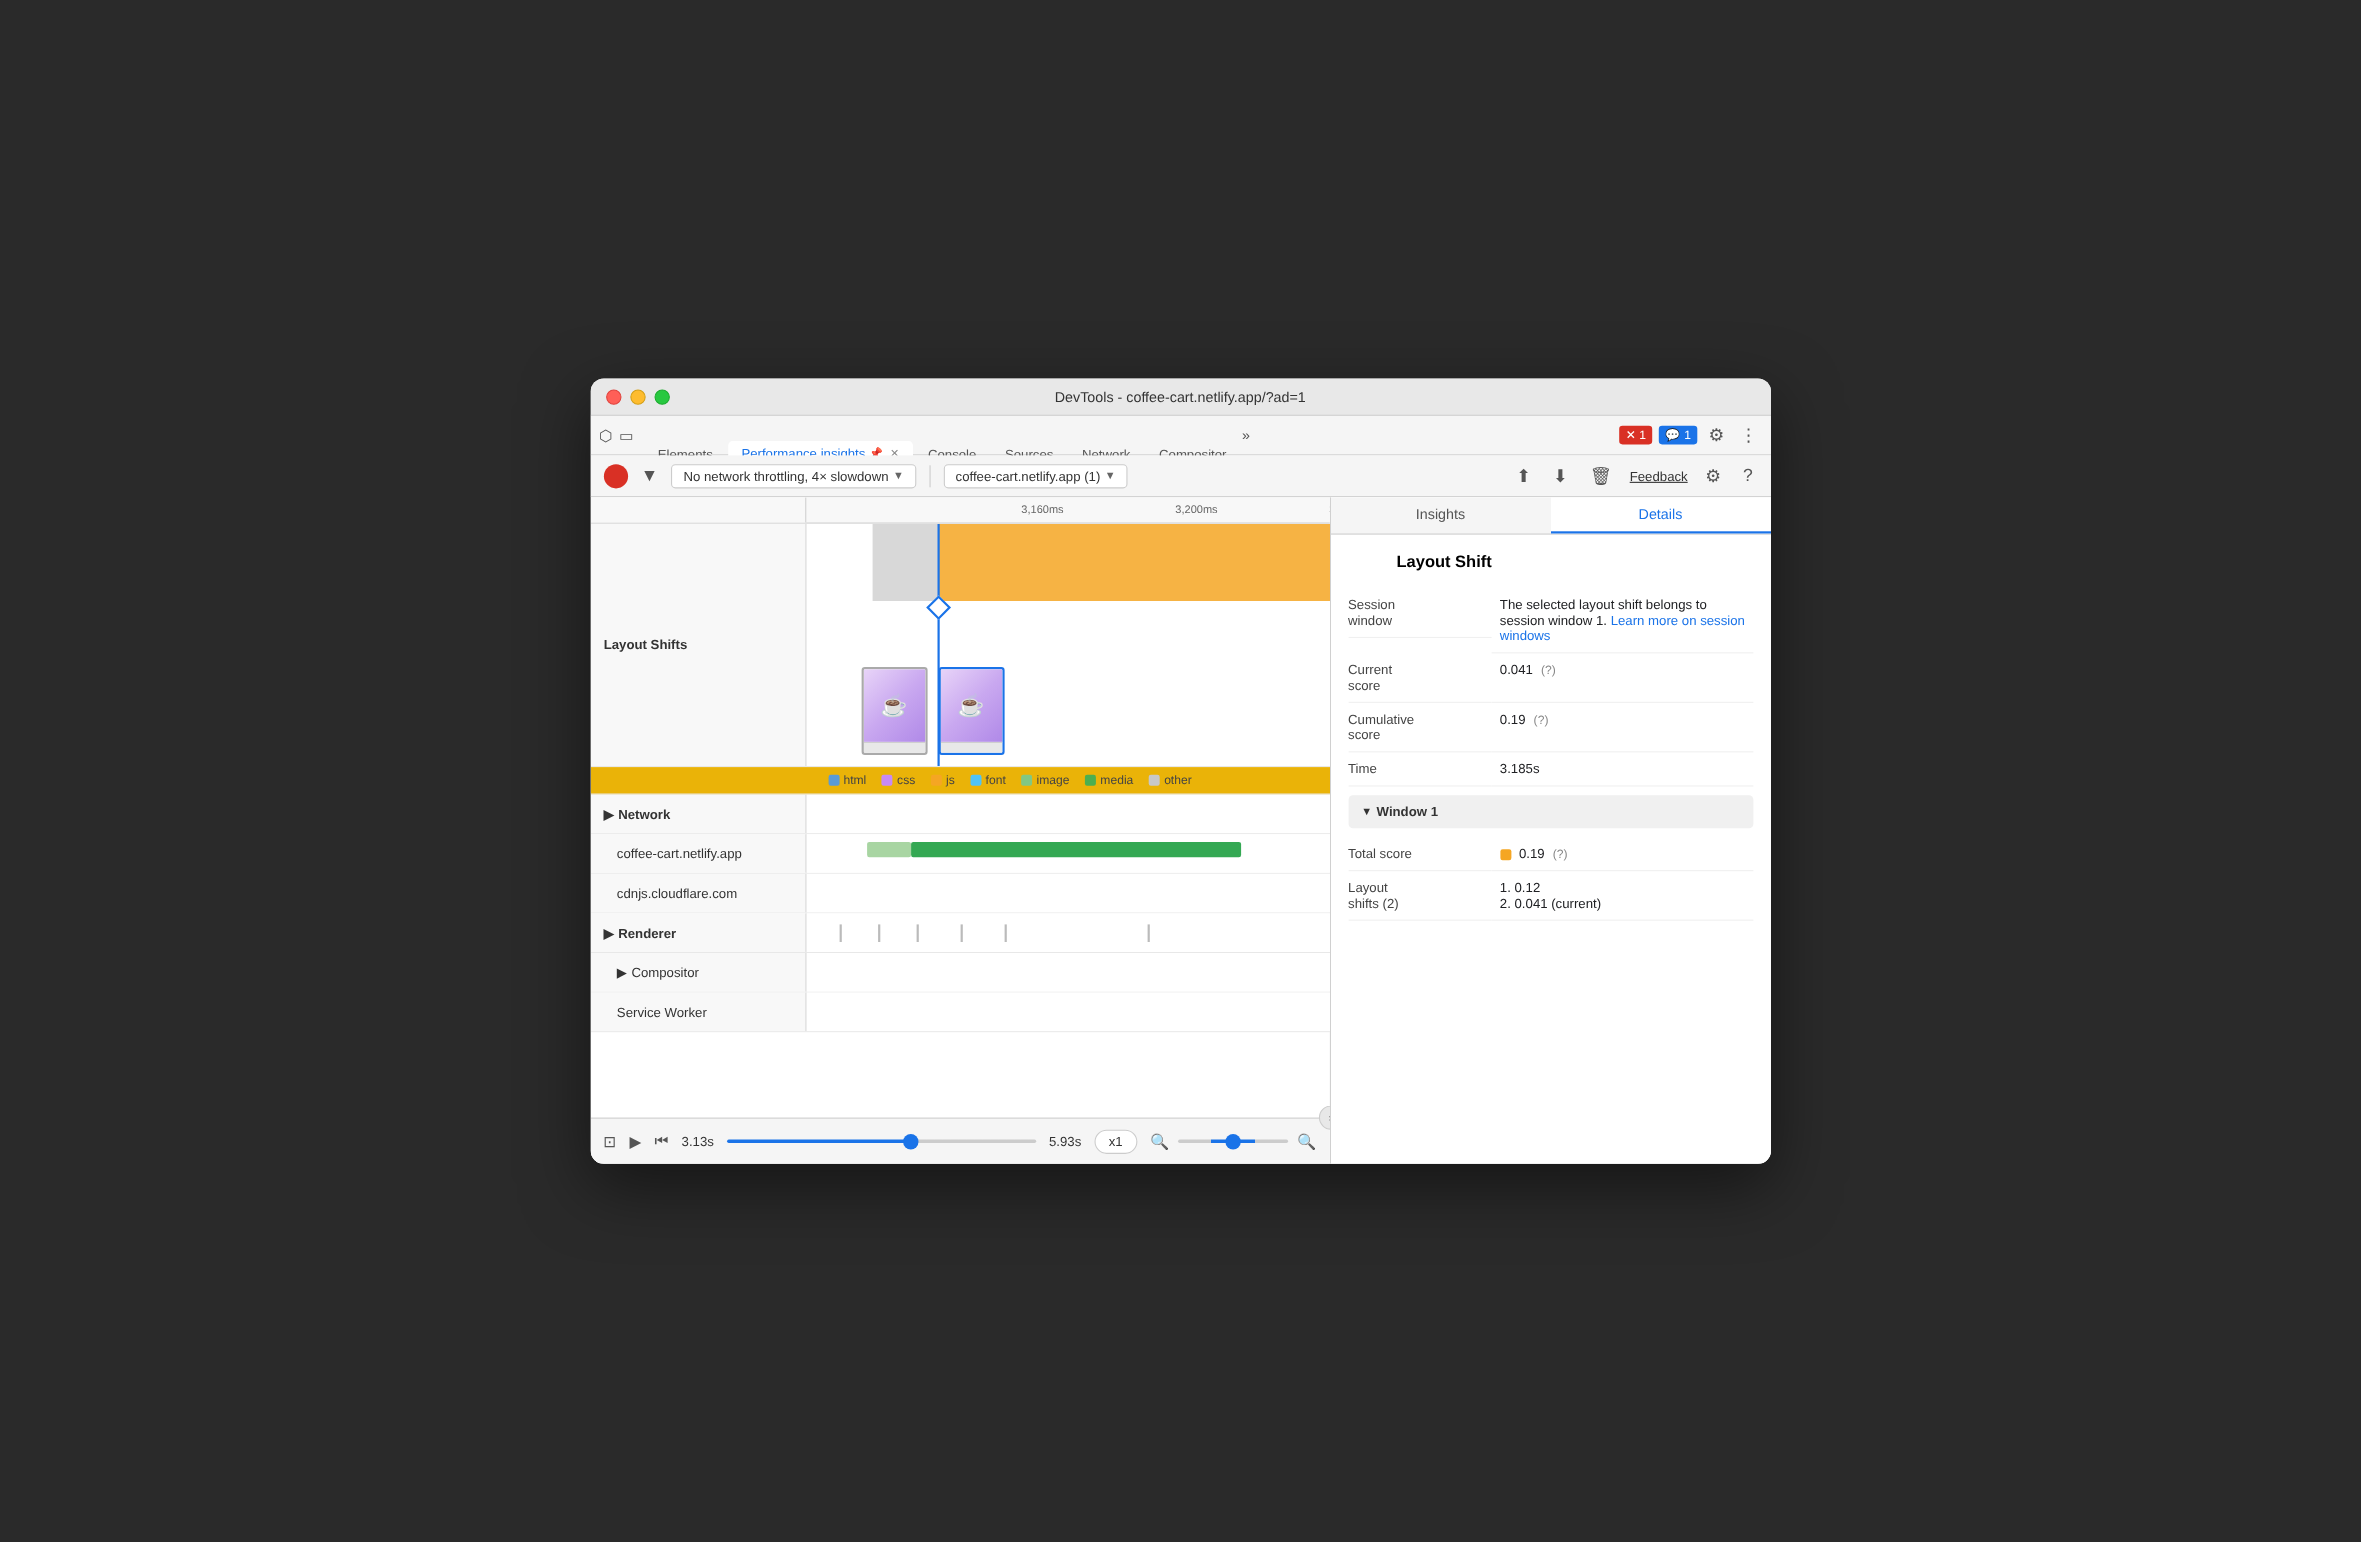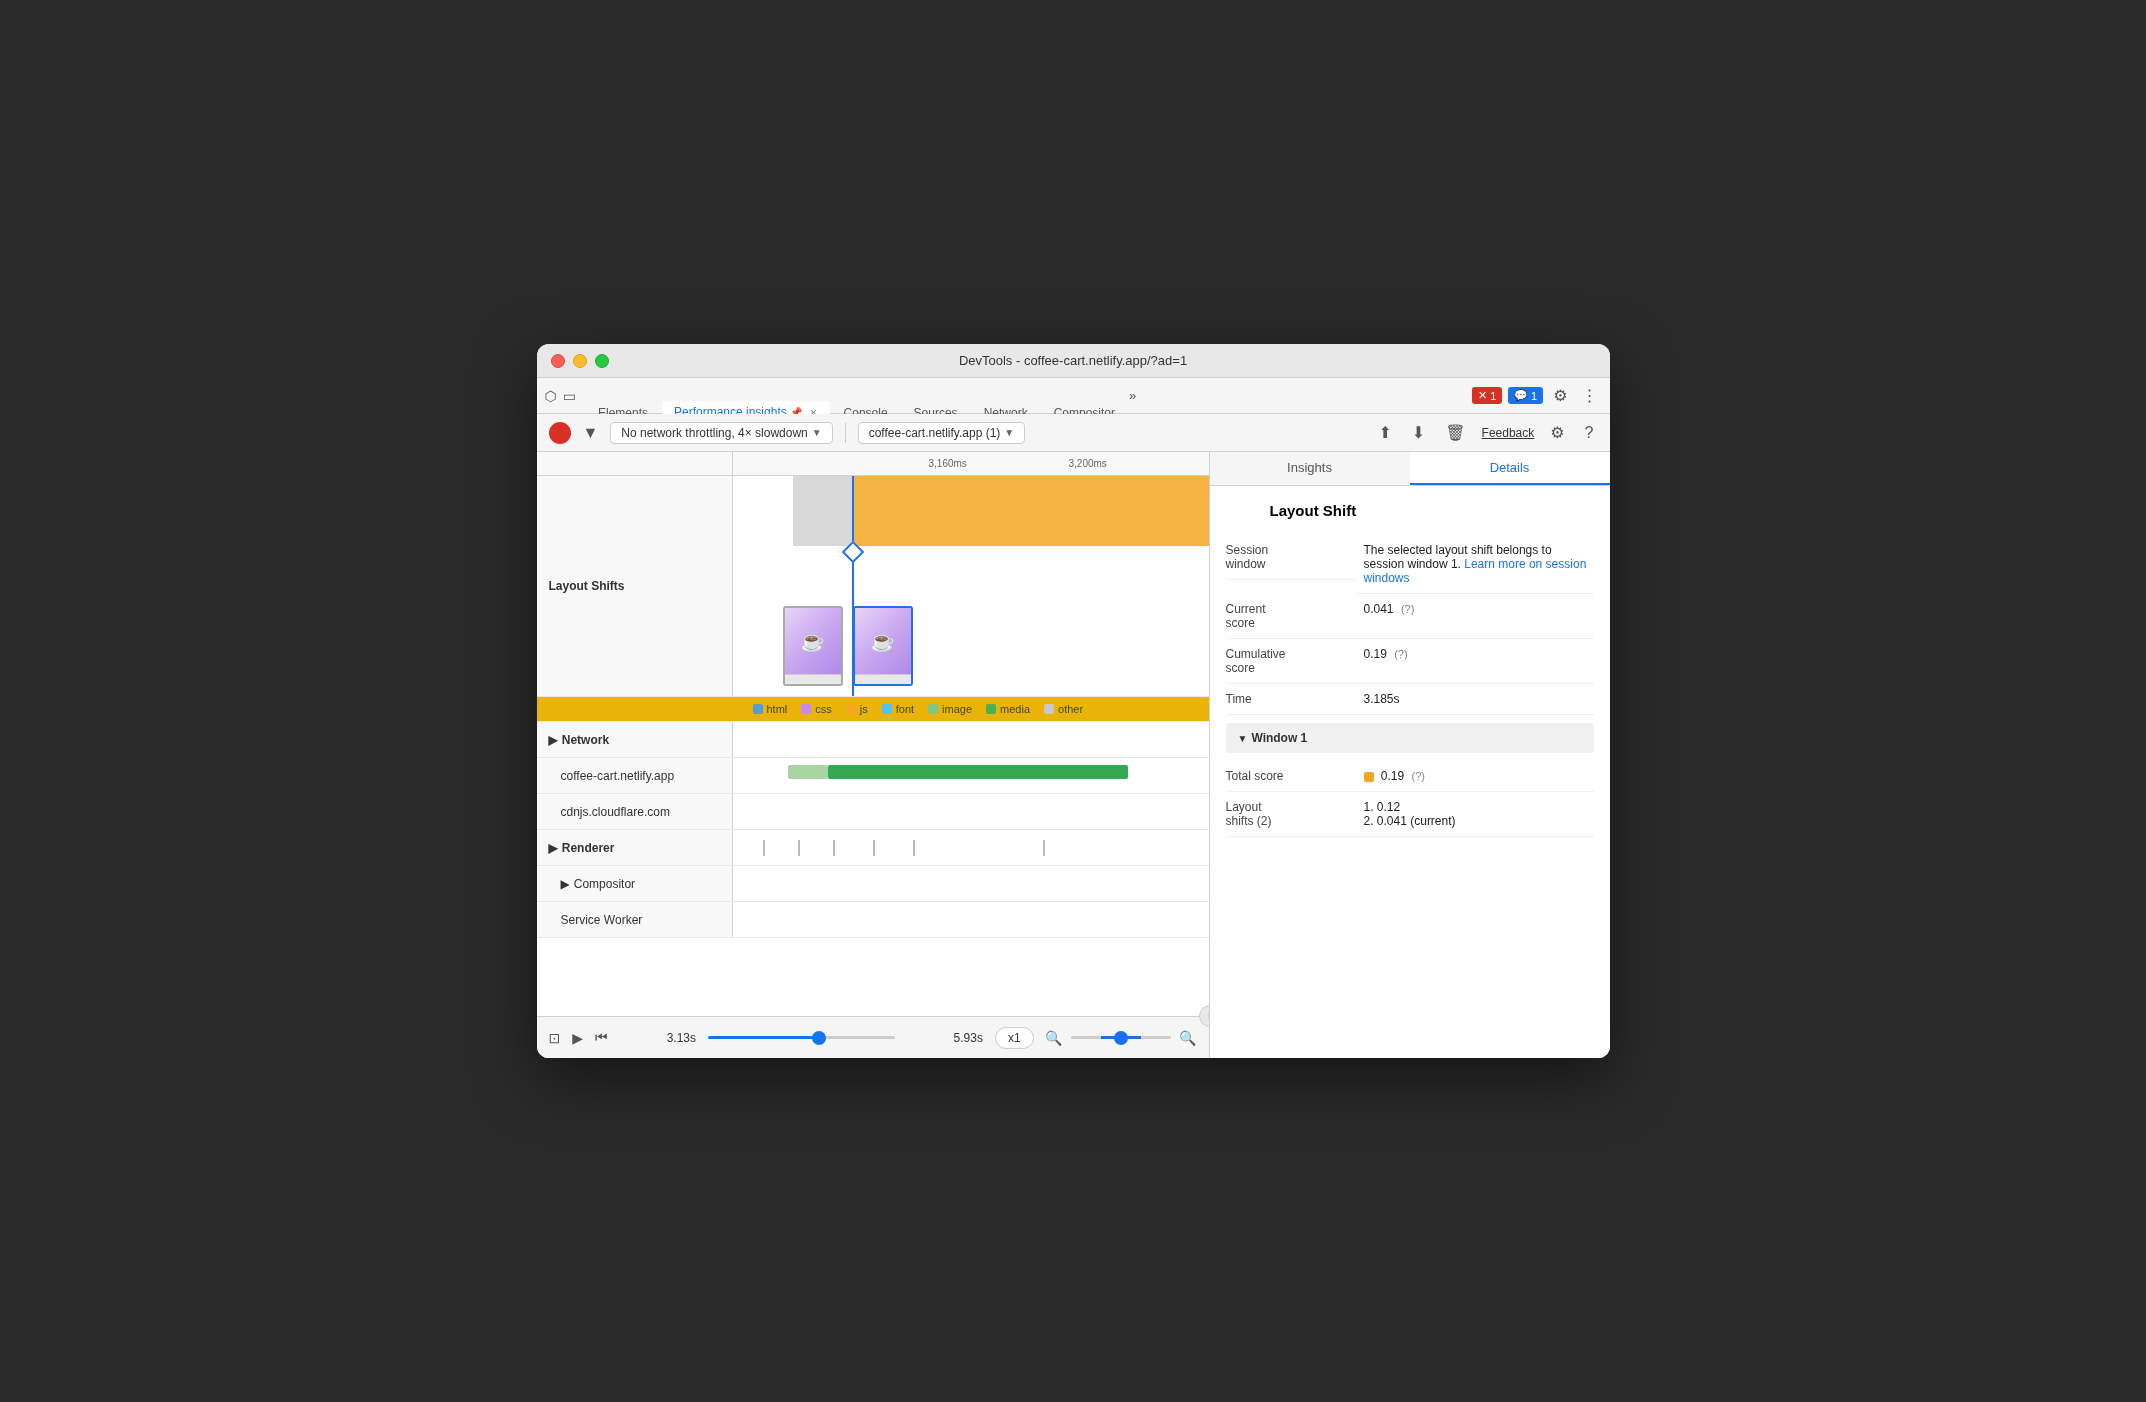--- a/index.html
+++ b/index.html
@@ -366,21 +366,21 @@
       display: flex;
       align-items: center;
       background: #f5f5f5;
       border-top: 1px solid #d0d0d0;
       height: 42px;
       padding: 0 12px;
       gap: 12px;
     }
     .bb-icon { font-size: 14px; color: #555; cursor: pointer; }
     .bb-play { font-size: 14px; color: #555; cursor: pointer; }
-    .bb-time { font-size: 12px; color: #333; margin-left: 47px; }
+    .bb-time { font-size: 12px; color: #333; }
     .bb-slider-container {
       flex: 1;
       display: flex;
       align-items: center;
       gap: 8px;
     }
     .bb-slider {
       flex: 1;
       -webkit-appearance: none;
       height: 3px;

